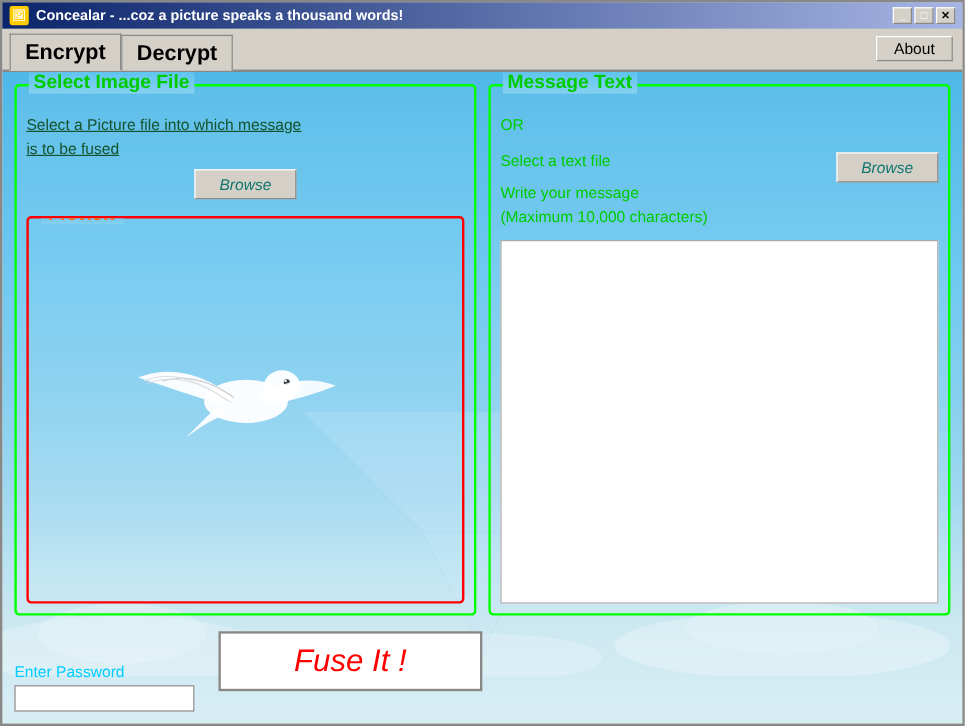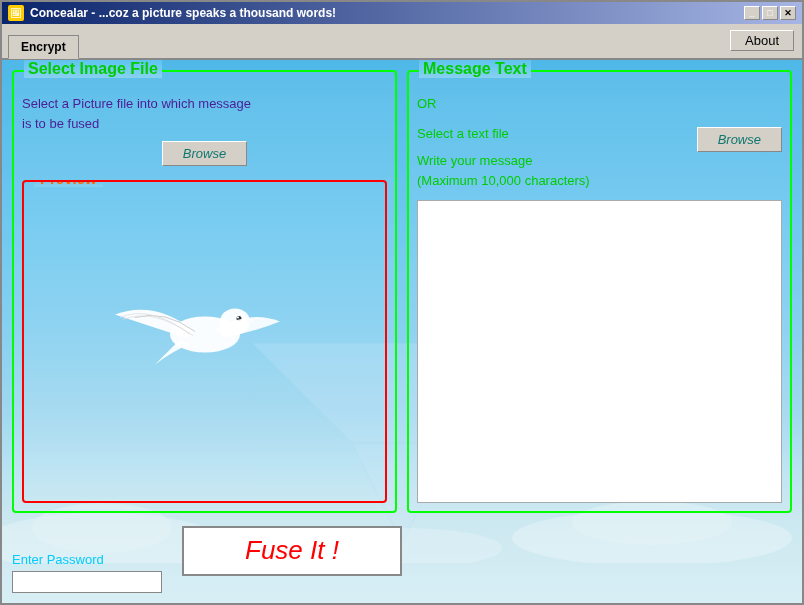--- a/index.html
+++ b/index.html
@@ -84,21 +84,21 @@
       position: relative;
       border-bottom: 2px solid #888;
     }
 
     .tab {
       padding: 4px 12px;
       border: 1px solid #888;
       border-bottom: none;
       background: #d4d0c8;
       cursor: pointer;
-      font-size: 12px;
+      font-size: 18px;
       font-weight: bold;
       margin-right: 0;
       position: relative;
       bottom: -1px;
     }
 
     .tab.active {
       background: #d4d0c8;
       border-bottom: 1px solid #d4d0c8;
       z-index: 2;
@@ -324,20 +324,23 @@
       <div class="title-btn">_</div>
       <div class="title-btn">□</div>
       <div class="title-btn close">✕</div>
     </div>
   </div>
 
   <div class="tabbar">
     <div class="tab active">
       <span>Encrypt</span>
     </div>
+    <div class="tab">
+      <span>Decrypt</span>
+    </div>
     <button class="about-btn">About</button>
   </div>
 
   <div class="main-content">
 
     <div class="sky-bg"></div>
 
     <svg class="funnel-svg" width="300" height="200" viewBox="0 0 300 200">
       <polygon points="0,0 300,0 200,100 100,100" fill="rgba(200,230,250,0.8)" stroke="rgba(150,200,230,0.5)" stroke-width="1"></polygon>
       <polygon points="100,100 200,100 150,200" fill="rgba(200,230,250,0.8)" stroke="rgba(150,200,230,0.5)" stroke-width="1"></polygon>
@@ -349,21 +352,21 @@
       <ellipse cx="650" cy="55" rx="140" ry="28" fill="rgba(255,255,255,0.5)"></ellipse>
       <ellipse cx="650" cy="40" rx="80" ry="22" fill="rgba(255,255,255,0.5)"></ellipse>
       <ellipse cx="400" cy="65" rx="100" ry="20" fill="rgba(255,255,255,0.4)"></ellipse>
     </svg>
 
     <div class="panels-row">
 
       <div class="panel-left">
         <span class="panel-title-green" style="color:#00cc00; font-size:16px; font-weight:bold; background:transparent; position:absolute; top:-12px; left:10px; background: linear-gradient(180deg, #5ec4f0, #87d0f0); padding: 0 4px;">Select Image File</span>
 
-        <p class="panel-desc" style="margin-top:14px; color:#4c1d95; font-size:13px;">
+        <p class="panel-desc" style="margin-top:14px; color:#14532d; font-size:13px;text-decoration:underline;">
           <span>Select a Picture file into which message<br>is to be fused</span>
         </p>
 
         <button class="browse-btn">Browse</button>
 
         <div class="preview-box">
           <span class="preview-title">Preview</span>
 
           <svg class="bird-svg" width="220" height="150" viewBox="0 0 220 150">
 

